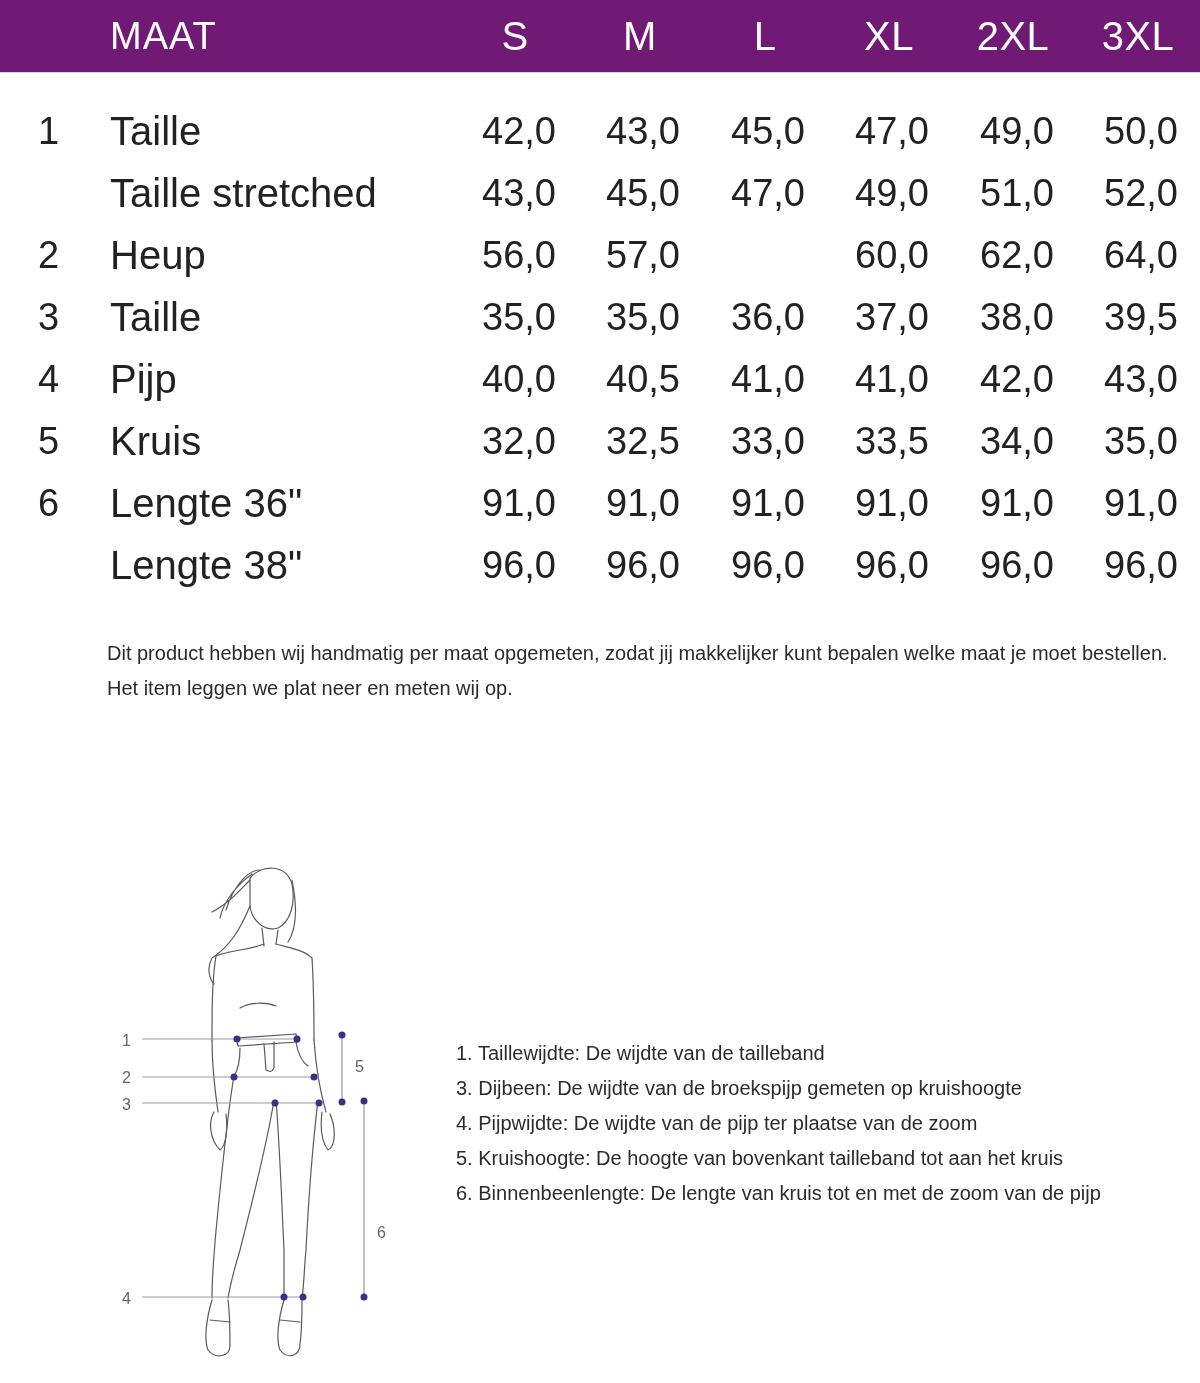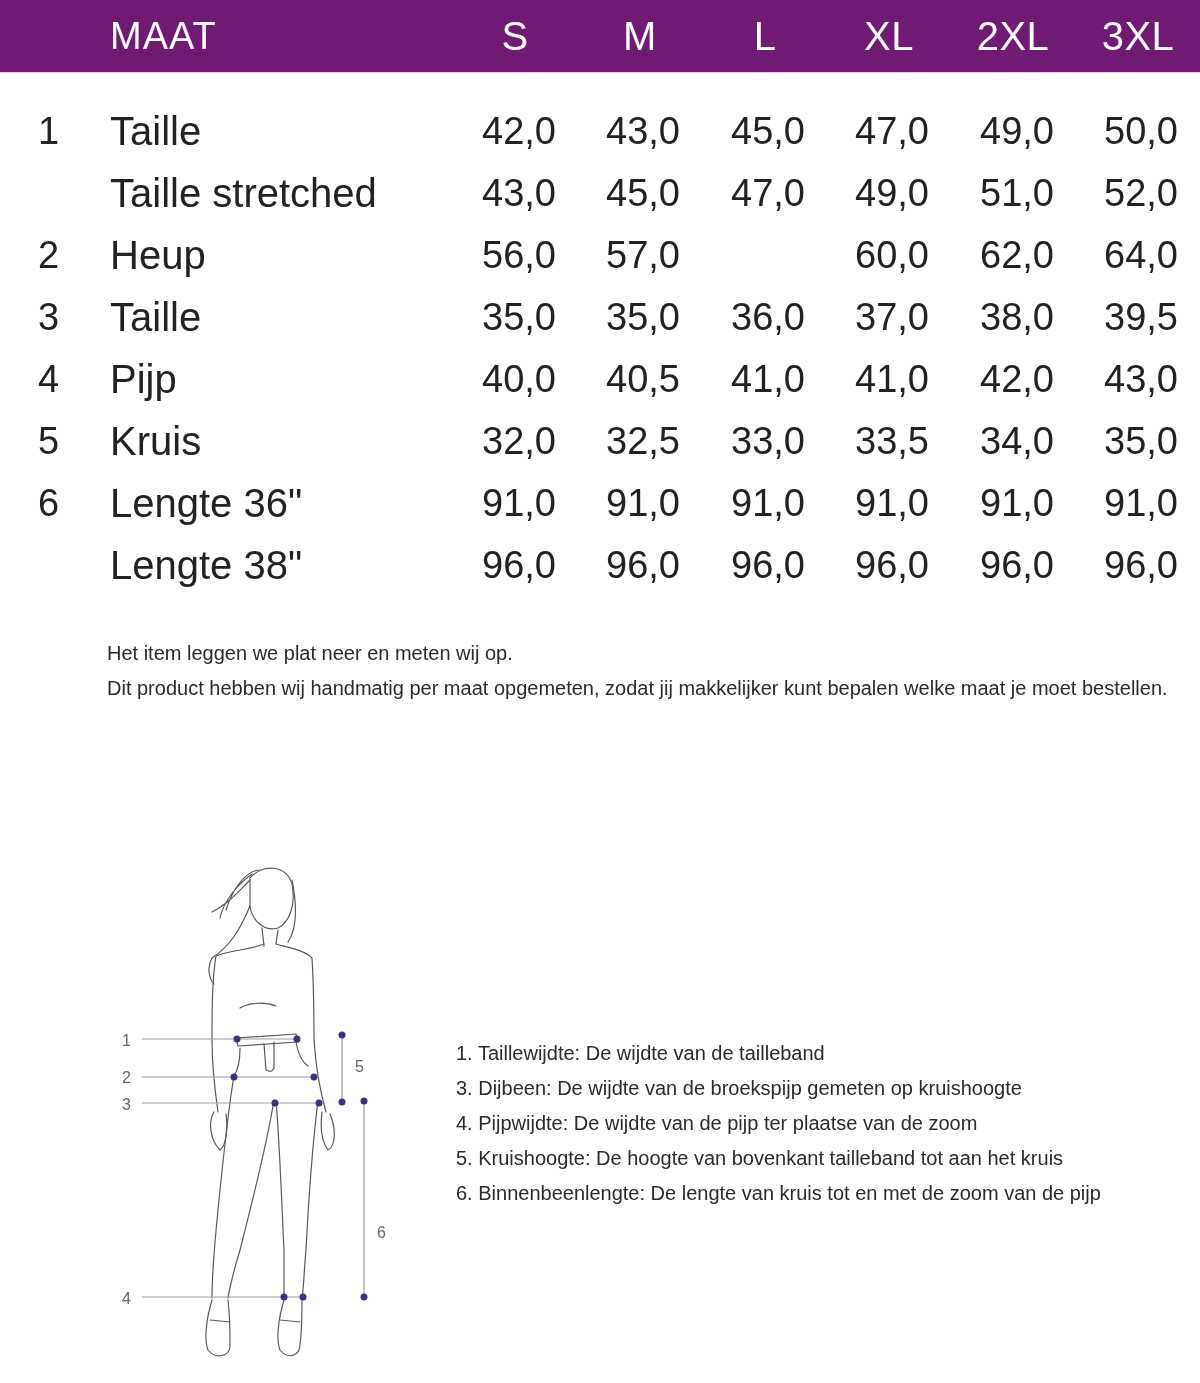--- a/index.html
+++ b/index.html
@@ -205,22 +205,22 @@
     <span class="val" style="left:446px">96,0</span>
     <span class="val" style="left:570px">96,0</span>
     <span class="val" style="left:695px">96,0</span>
     <span class="val" style="left:819px">96,0</span>
     <span class="val" style="left:944px">96,0</span>
     <span class="val" style="left:1068px">96,0</span>
   </div>
 </div>
 
 <div class="notes">
+  <p>Dit product hebben wij handmatig per maat opgemeten, zodat jij makkelijker kunt bepalen welke maat je moet bestellen.</p>
   <p>Het item leggen we plat neer en meten wij op.</p>
-  <p>Dit product hebben wij handmatig per maat opgemeten, zodat jij makkelijker kunt bepalen welke maat je moet bestellen.</p>
 </div>
 
 <div class="figure">
   <svg width="320" height="520" viewBox="0 0 320 520" xmlns="http://www.w3.org/2000/svg">
     <g fill="none" stroke="#5a5a5a" stroke-width="1.2" stroke-linecap="round" stroke-linejoin="round">
 
       <path d="M150 28 C162 14 186 14 192 34 C196 54 190 72 178 78 C166 82 152 72 150 56 Z"></path>
 
       <path d="M150 30 C140 40 128 54 112 62 M152 24 C138 34 124 50 120 68 M192 30 C198 60 196 80 188 92 M150 56 C140 80 130 96 112 108 C106 118 110 130 114 134 M160 20 C146 20 132 40 126 60"></path>
 

